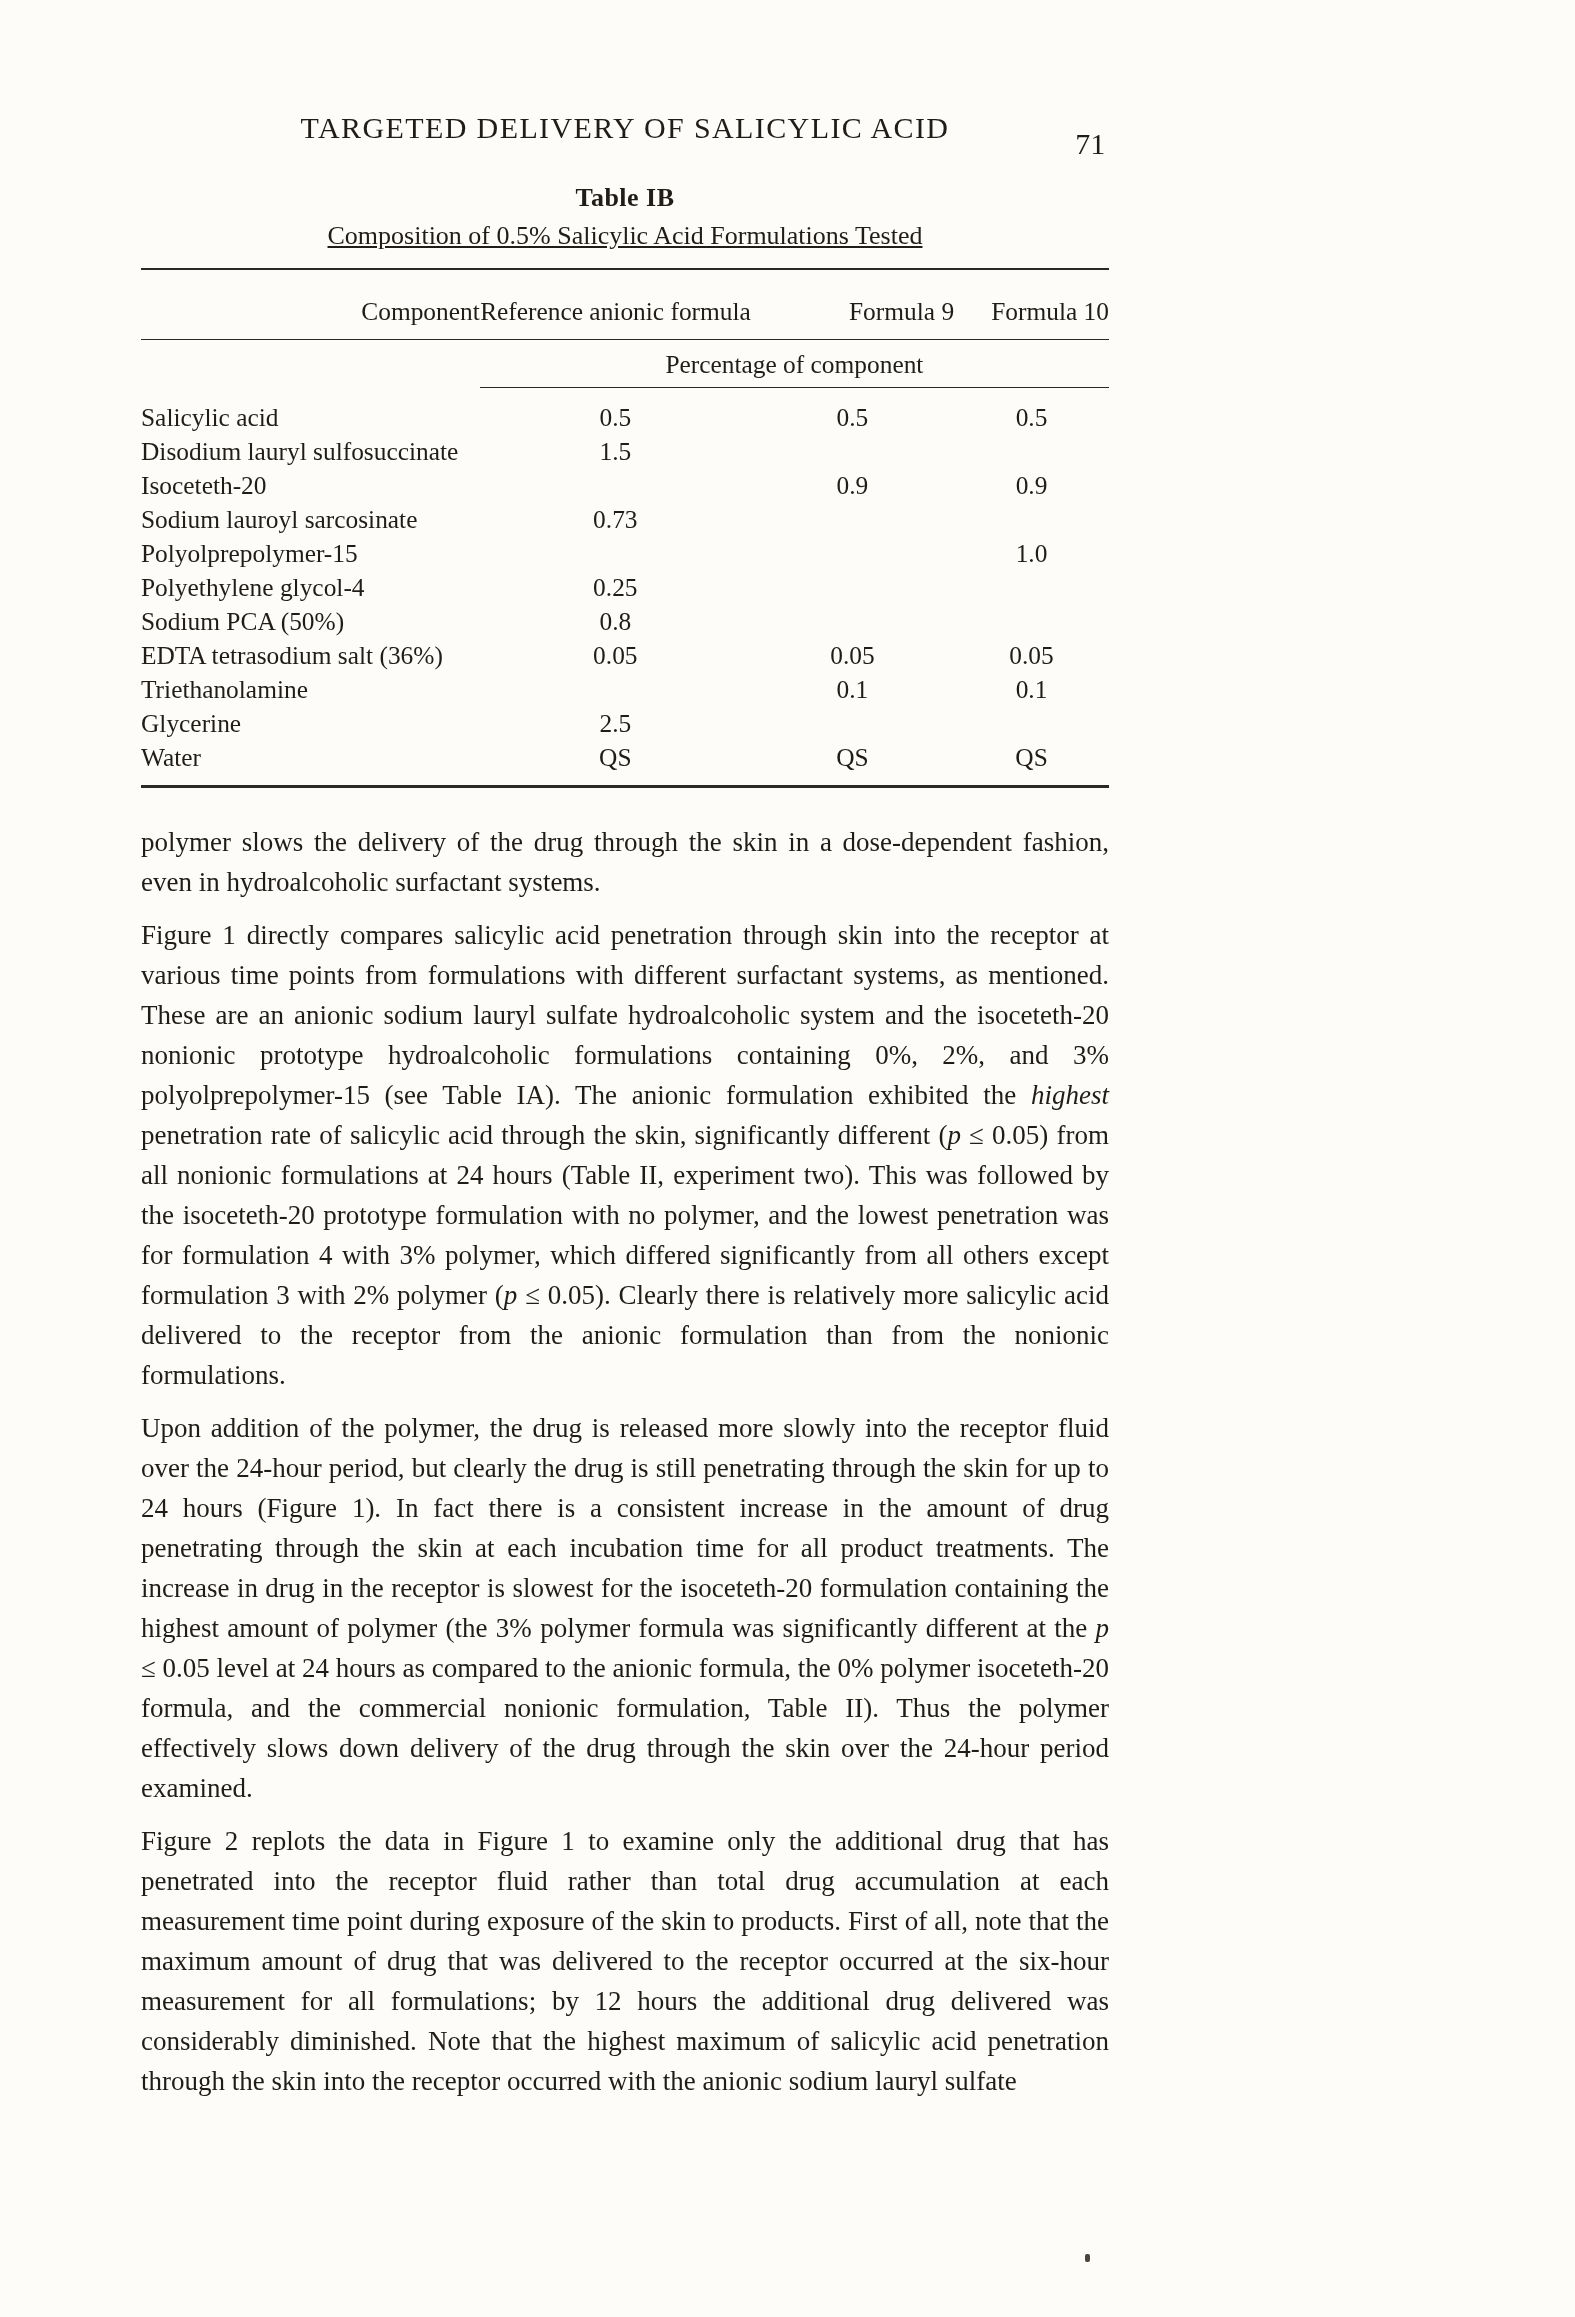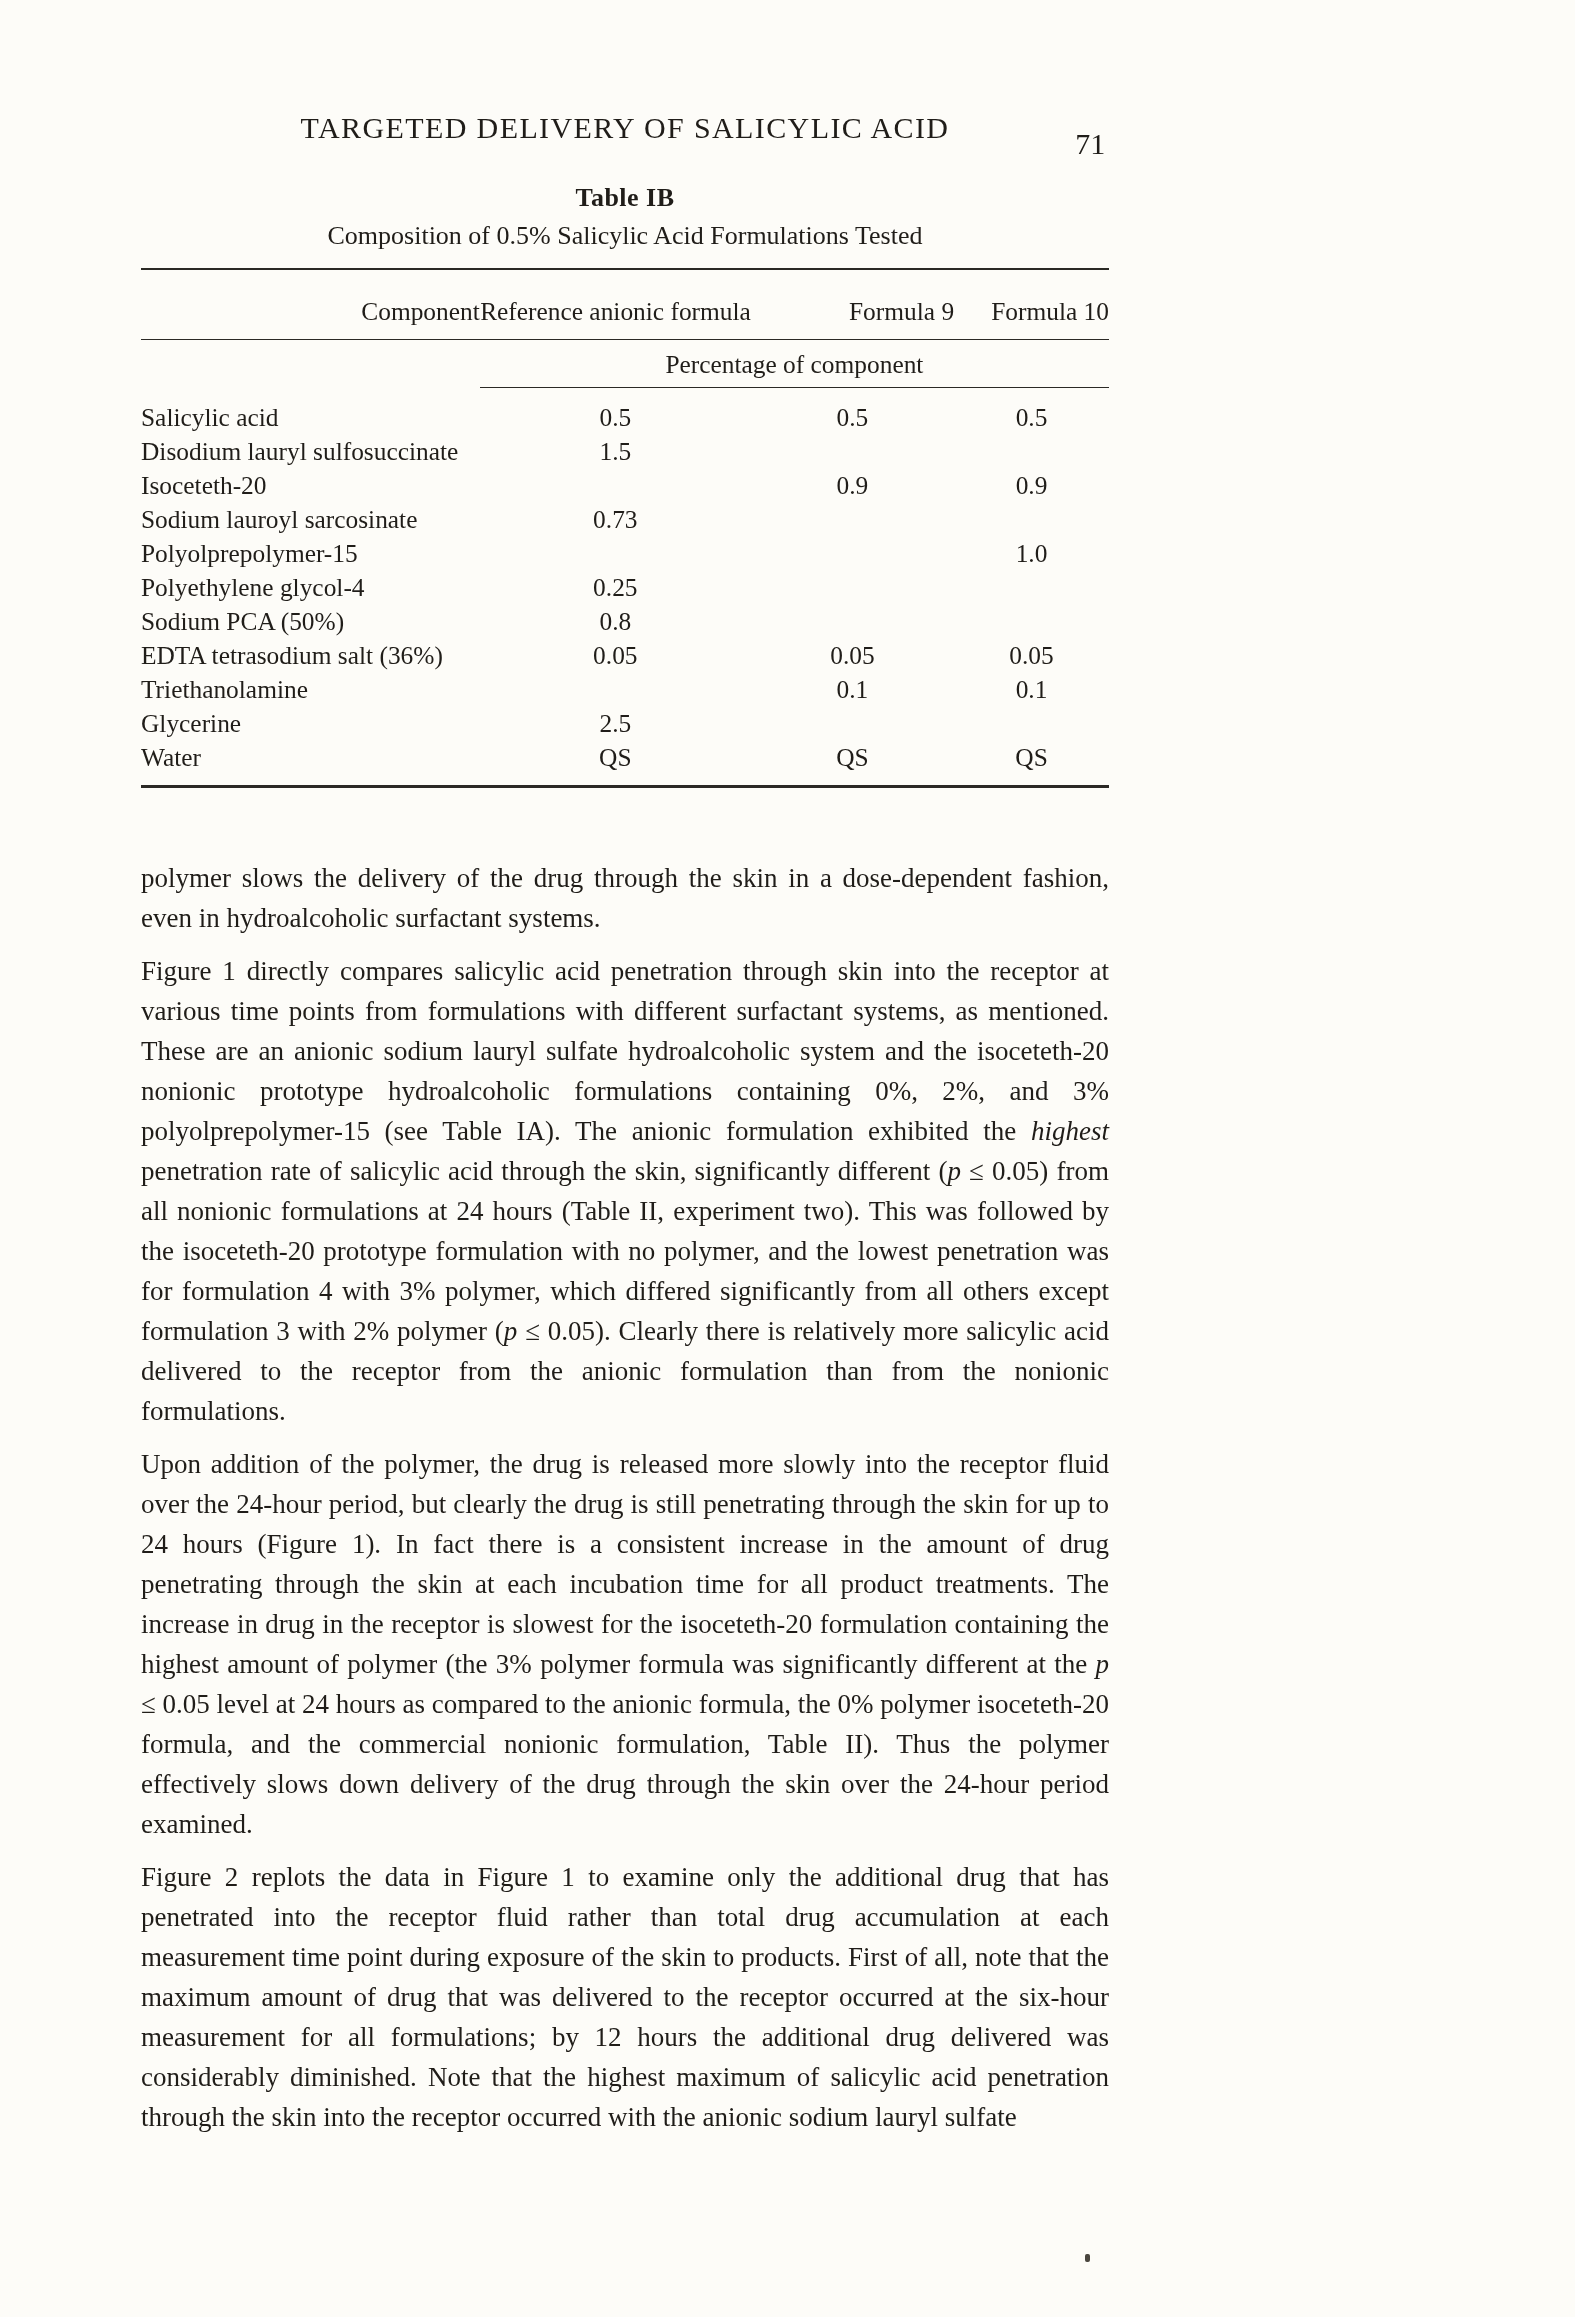--- a/index.html
+++ b/index.html
@@ -40,20 +40,21 @@
     text-align: center;
     font-size: 26px;
     font-weight: bold;
     letter-spacing: 0.5px;
   }
   .table-caption {
     text-align: center;
     font-size: 26px;
     margin-top: 7.5px;
     margin-bottom: 17px;
+    text-decoration: underline;
   }
   table.data-table {
     width: 100%;
     border-collapse: collapse;
     border-top: 2.8px solid #2b2925;
     border-bottom: 3.8px solid #2b2925;
     font-size: 25.4px;
     table-layout: fixed;
   }
   col.c1 { width: 35%; }
@@ -76,21 +77,21 @@
     padding: 0;
     line-height: 34px;
     vertical-align: baseline;
   }
   tbody tr:first-child td { padding-top: 11.3px; }
   tbody tr:last-child td { padding-bottom: 11.3px; }
   td.comp { text-align: left; }
   td.num  { text-align: center; }
 
   
-  .body-text { margin-top: 70px; }
+  .body-text { margin-top: 34px; }
   .body-text p {
     margin: 0;
     font-size: 27px;
     line-height: 40px;
     text-align: justify;
   }
   .body-text p + p { margin-top: 13px; }
 
   
   .scan-artifact {

